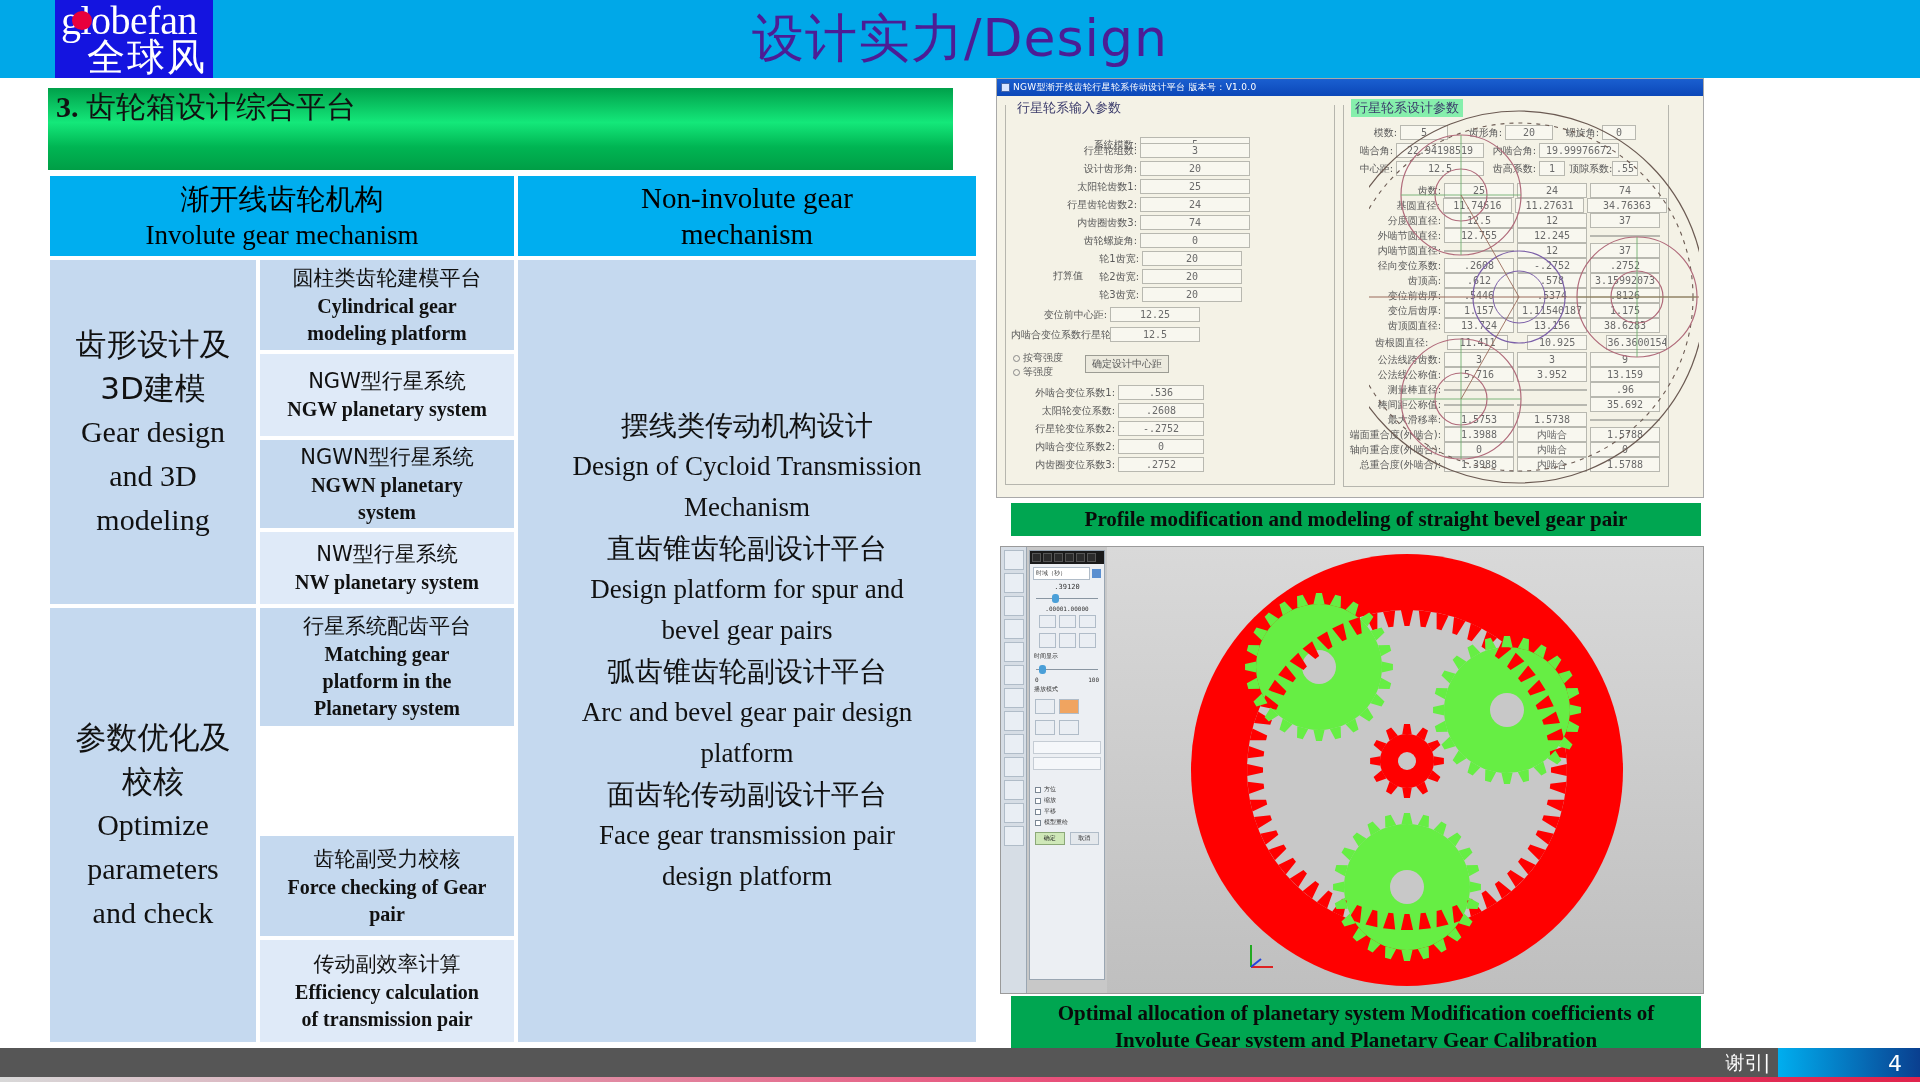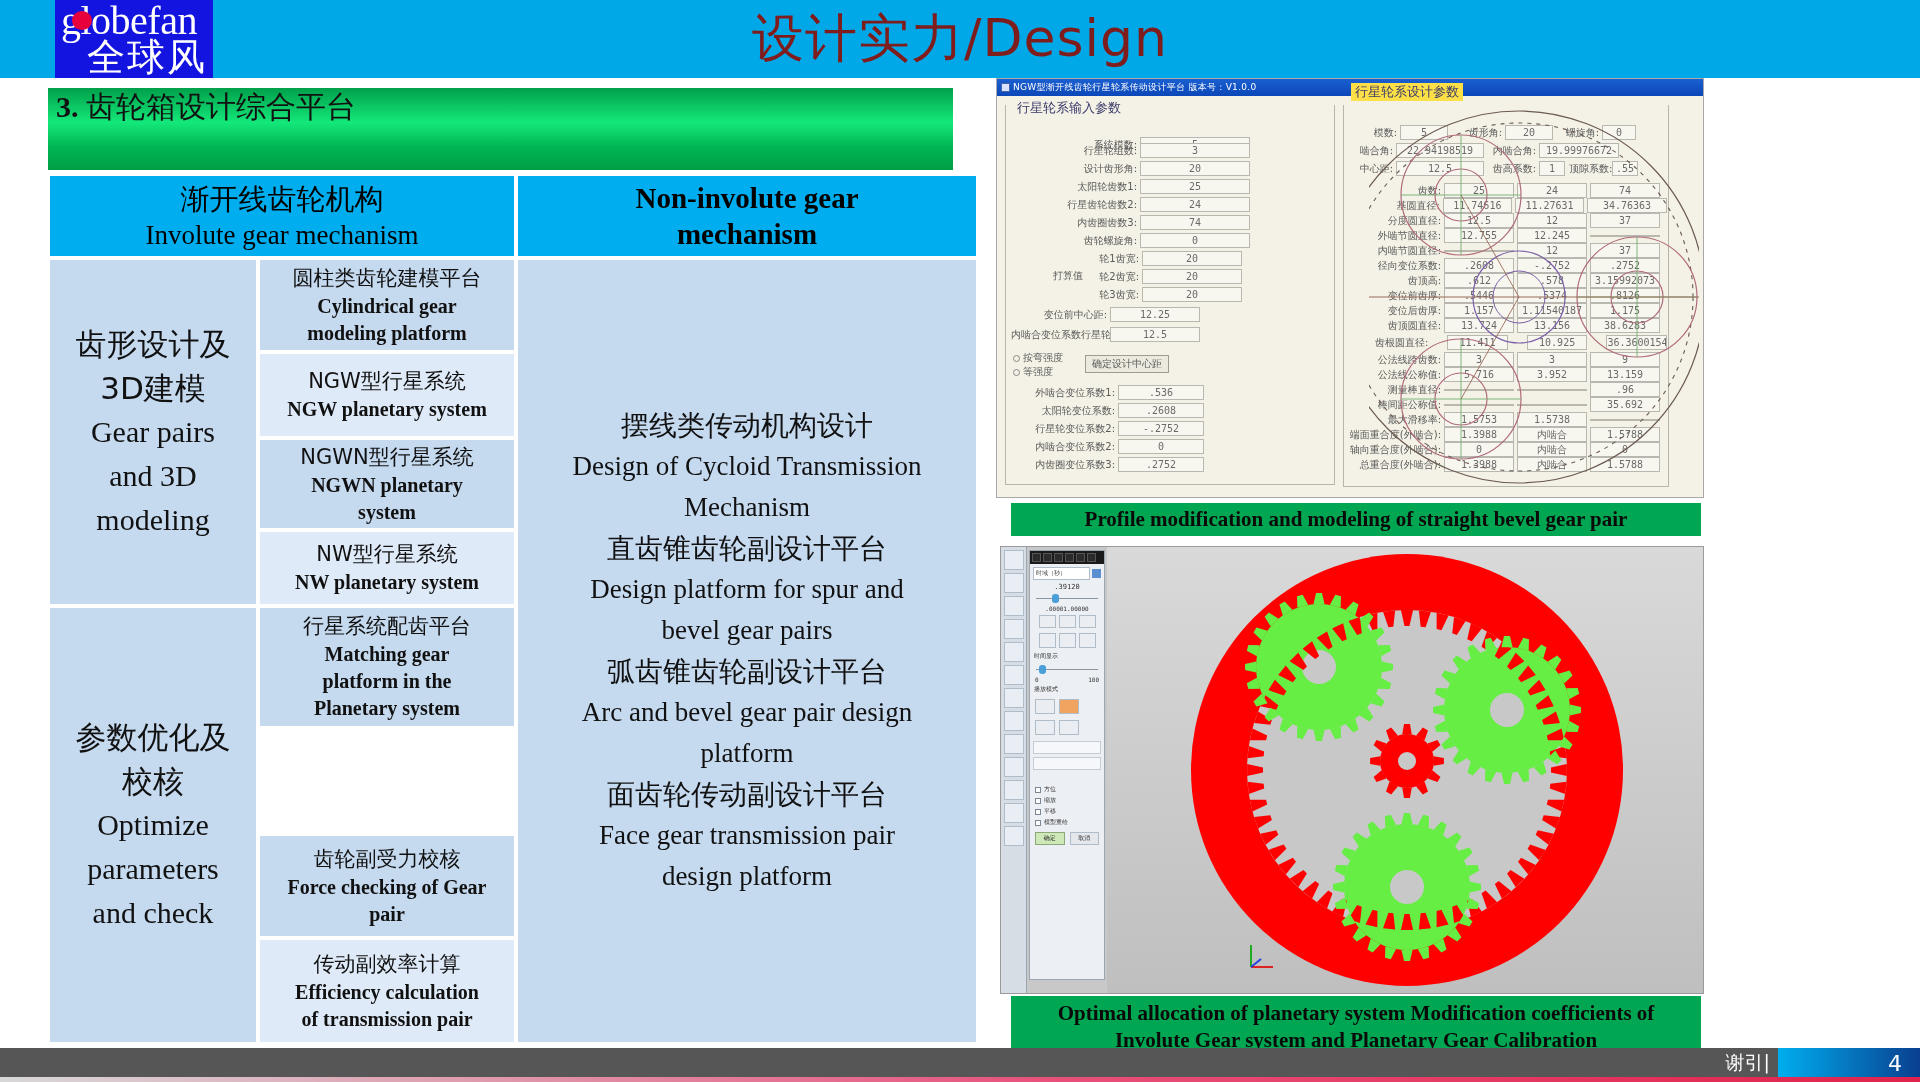--- a/index.html
+++ b/index.html
@@ -17,42 +17,42 @@
     color: #ffffff; font-family: "Liberation Serif", serif; letter-spacing: -0.5px;
     white-space: nowrap; }
   .logo-g { color: #ffffff; position: relative; }
   .logo-dot { position: absolute; left: 11px; top: 14px; width: 20px; height: 19px;
     background: #e8003c; border-radius: 50%; }
   .logo-line2 { position: absolute; left: 32px; top: 32px; font-size: 38px;
     color: #ffffff; font-family: "DejaVu Sans", sans-serif; white-space: nowrap;
     letter-spacing: 2px; }
   .header-title { position: absolute; left: 0; top: 0; width: 1920px; height: 78px;
     display: flex; align-items: center; justify-content: center;
-    font-family: "DejaVu Sans", sans-serif; font-size: 52px; color: #7f1d1d;
+    font-family: "DejaVu Sans", sans-serif; font-size: 52px; color: #4c1d95;
     letter-spacing: 1px; }
 
   
   .section-bar { position: absolute; left: 48px; top: 88px; width: 905px; height: 82px;
     background: linear-gradient(to bottom, #00a04a 0%, #14e87a 42%, #00b553 72%, #009e46 100%);
     padding-left: 8px; }
   .section-num-line { font-size: 30px; color: #111; line-height: 38px;
     font-family: "Liberation Serif", serif; white-space: nowrap; }
   .section-num { font-size: 30px; font-weight: bold; }
   .section-cn { font-size: 30px; font-family: "DejaVu Sans", sans-serif; }
   .section-en { font-size: 28px; font-weight: bold; line-height: 40px;
     padding-left: 34px; color: #000; font-family: "Liberation Serif", serif; }
 
   
   .matrix { position: absolute; left: 48px; top: 174px; width: 930px; height: 870px; }
   .hdr-cell { background: #00aeef; border: 2px solid #ffffff; display: flex;
     flex-direction: column; align-items: center; justify-content: center;
     text-align: center; color: #000; }
   .hdr-cn { font-size: 29px; font-family: "DejaVu Sans", sans-serif; line-height: 38px; }
   .hdr-en { font-size: 27px; line-height: 34px; }
-  .hdr-bold { font-weight: bold; font-size: 29px; line-height: 36px; }
+  .hdr-bold { font-weight: normal; font-size: 29px; line-height: 36px; }
 
   .cell { border: 2px solid #ffffff; display: flex; flex-direction: column;
     align-items: center; justify-content: center; text-align: center; color: #111;
     padding: 2px 6px; }
   .c-dark { background: #c5d9ef; }
   .c-light { background: #dfeaf8; }
   .big-cn { font-size: 31px; line-height: 44px; font-family: "DejaVu Sans", sans-serif; }
   .big-en { font-size: 30px; line-height: 44px; }
   .sm-cn { font-size: 21px; line-height: 29px; font-family: "DejaVu Sans", sans-serif; }
   .sm-en-b { font-size: 20px; line-height: 27px; font-weight: bold; }
@@ -152,21 +152,21 @@
       <div class="hdr-en">Involute gear mechanism</div>
     </div>
     <div class="hdr-cell" style="position:absolute;left:468px;top:0;width:462px;height:84px;">
       <div class="hdr-bold">Non-involute gear</div>
       <div class="hdr-bold">mechanism</div>
     </div>
 
     <div class="cell c-dark" style="position:absolute;left:0;top:84px;width:210px;height:348px;">
       <div class="big-cn">齿形设计及</div>
       <div class="big-cn">3D建模</div>
-      <div class="big-en">Gear pairs</div>
+      <div class="big-en">Gear design</div>
       <div class="big-en">and 3D</div>
       <div class="big-en">modeling</div>
     </div>
 
     <div class="cell c-dark" style="position:absolute;left:0;top:432px;width:210px;height:438px;">
       <div class="big-cn">参数优化及</div>
       <div class="big-cn">校核</div>
       <div class="big-en">Optimize</div>
       <div class="big-en">parameters</div>
       <div class="big-en">and check</div>
@@ -320,21 +320,21 @@
     <div class="prm" style="left:14px;top:360px;">
       <span class="prm-lbl" style="width:104px">内啮合变位系数2:</span>
       <span class="prm-box" style="width:86px;">0</span>
     </div>
     <div class="prm" style="left:14px;top:378px;">
       <span class="prm-lbl" style="width:104px">内齿圈变位系数3:</span>
       <span class="prm-box" style="width:86px;">.2752</span>
     </div>
 
     <div class="grp" style="left:346px;top:26px;width:326px;height:382px;border:1px solid #b6b6ae;border-top:none;"></div>
-    <div class="grp-title" style="position:absolute;left:354px;top:4px;background:#fde047;padding:0 4px;">行星轮系设计参数</div>
+    <div class="grp-title" style="position:absolute;left:354px;top:20px;background:#86efac;padding:0 4px;">行星轮系设计参数</div>
 
     <div class="prm" style="left:360px;top:46px;">
       <span class="prm-lbl" style="width:40px">模数:</span>
       <span class="prm-box" style="width:48px;">5</span>
       <span class="prm-lbl" style="width:48px;margin-left:6px;">齿形角:</span>
       <span class="prm-box" style="width:48px;">20</span>
       <span class="prm-lbl" style="width:40px;margin-left:6px;">螺旋角:</span>
       <span class="prm-box" style="width:34px;">0</span>
     </div>
     <div class="prm" style="left:352px;top:64px;">

